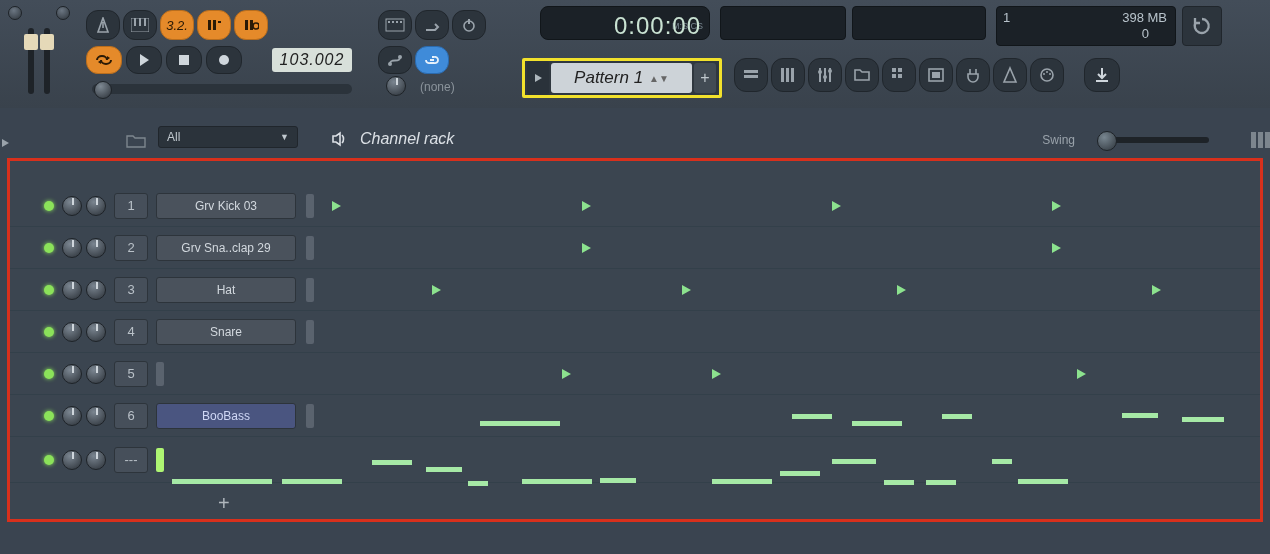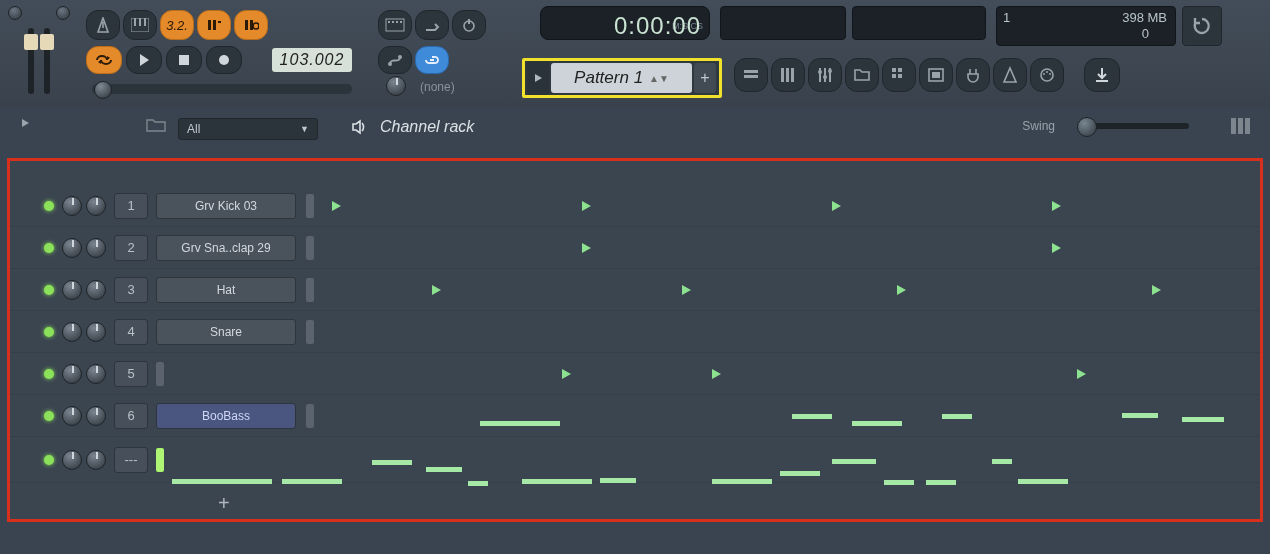--- a/index.html
+++ b/index.html
@@ -23,21 +23,21 @@
   .pat-plus{width:22px;height:30px;background:#424b54;margin:0 3px 0 2px;display:flex;align-items:center;justify-content:center;color:#c0c8ce;border-radius:3px;font-size:16px}
   .viewbtns{position:absolute;left:734px;top:58px;display:flex;gap:3px}
   .viewbtns .tb-btn{width:34px;height:34px}
   .dl-btn{position:absolute;left:1084px;top:58px}
   .dl-btn .tb-btn{width:36px;height:34px}
   .song-bar{position:absolute;left:1128px;top:58px;height:34px;width:142px;background:#262d34;border-radius:4px;display:flex;align-items:center;padding:0 8px;color:#9aa3ab;font-size:13px}
   .song-bar span:first-child{margin-right:10px}
   .stat-box{position:absolute;left:996px;top:6px;width:180px;height:40px;background:#1b2127;border:1px solid #11161a;border-radius:4px;color:#b8c3cb;font:13px/1 "Courier New",monospace;text-align:right;padding:4px 8px 0 0}
   .stat-box div{height:16px}
   .refresh{position:absolute;left:1182px;top:6px;width:40px;height:40px;border-radius:4px;background:#2c343c;border:1px solid #20262c;display:flex;align-items:center;justify-content:center}
-  .hdr2{position:absolute;top:118px;left:0;right:0;height:30px;display:flex;align-items:flex-start;padding:0 20px;gap:12px}
+  .hdr2{position:absolute;top:118px;left:0;right:0;height:30px;display:flex;align-items:flex-end;padding:0 0;gap:12px}
   .hdr2 .arrow{width:14px;color:#9aa3ab}
   .hdr2 .folder-icon{color:#7d868e}
   .hdr2 .filter{width:140px;height:22px;background:#2b333b;border:1px solid #20262c;border-radius:3px;padding:0 8px;font-size:12px;color:#c0c8ce;display:flex;align-items:center;justify-content:space-between}
   .hdr2 .title{font:italic 16px Arial;color:#dbe0e5;display:flex;align-items:center;gap:12px;margin-left:20px}
   .hdr2 .swing{margin-left:auto;display:flex;align-items:center;gap:24px;font-size:12px;color:#9aa3ab}
   .swing-track{width:110px;height:6px;background:#1e2328;border-radius:3px;position:relative}
   .swing-track:before{content:"";position:absolute;left:-2px;top:-6px;width:18px;height:18px;border-radius:50%;background:radial-gradient(circle at 35% 30%,#788690,#2e353c);border:1px solid #1e2328}
   .grid-icon{display:flex;gap:2px}
   .grid-icon span{width:5px;height:16px;background:#7d868e}
   

